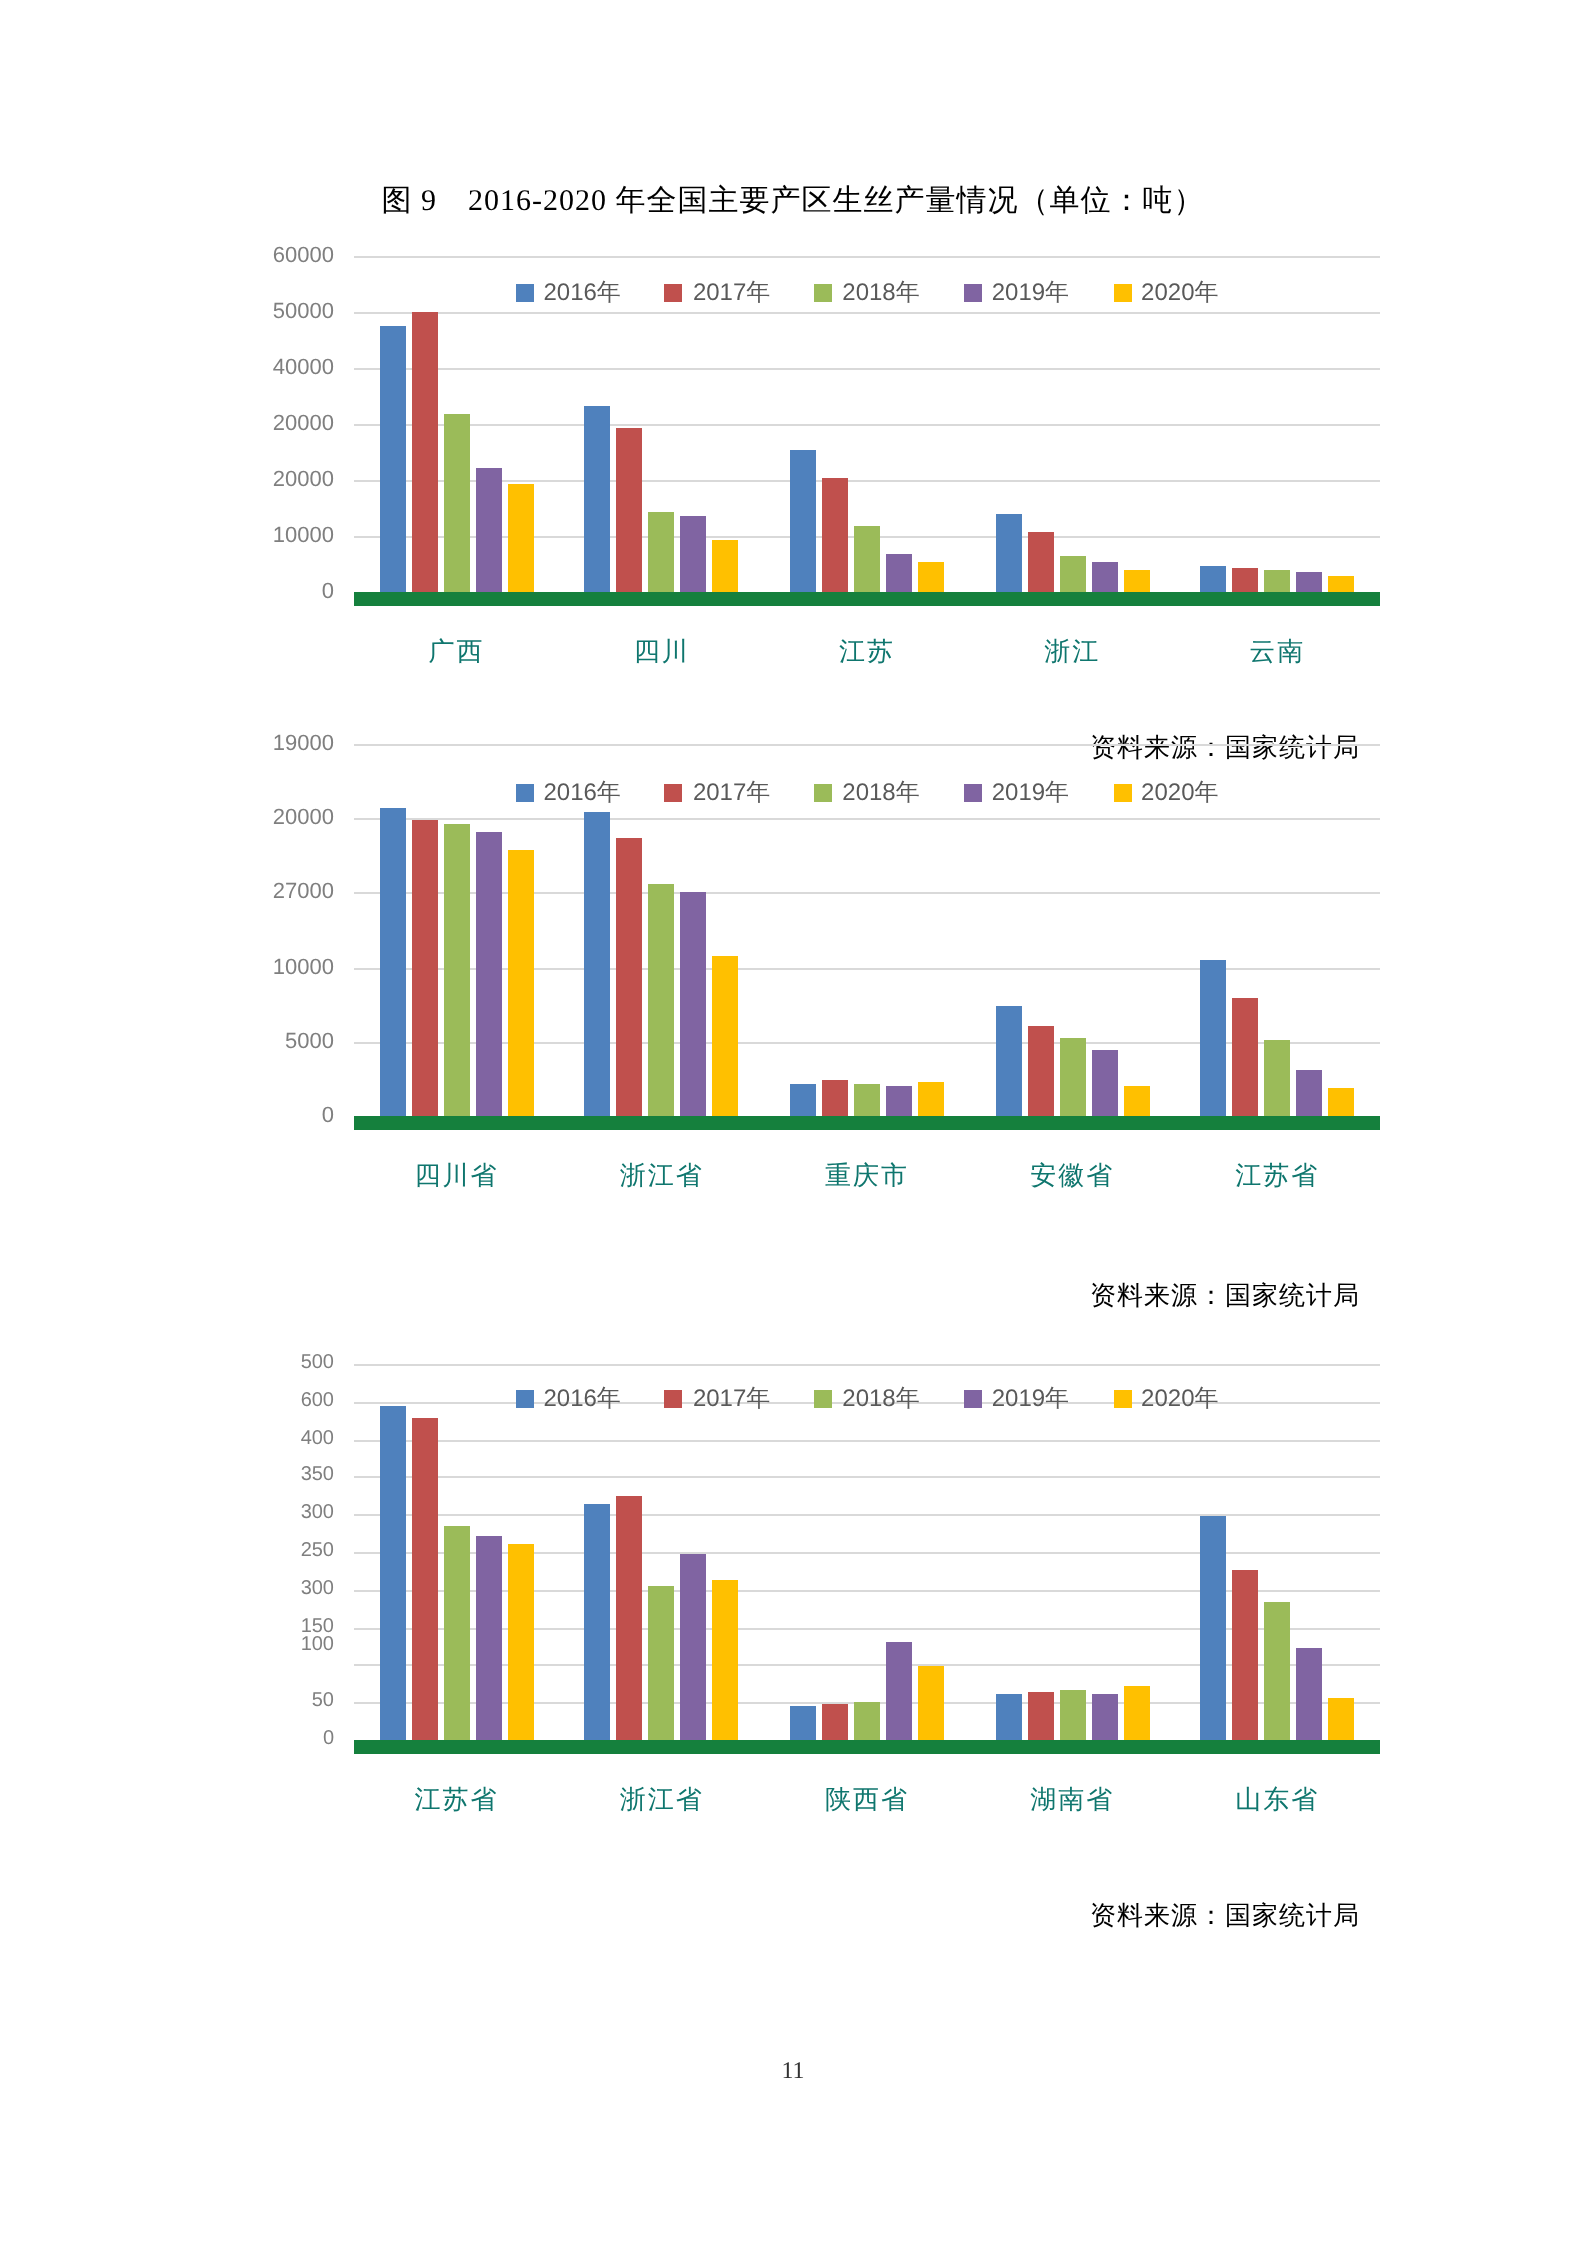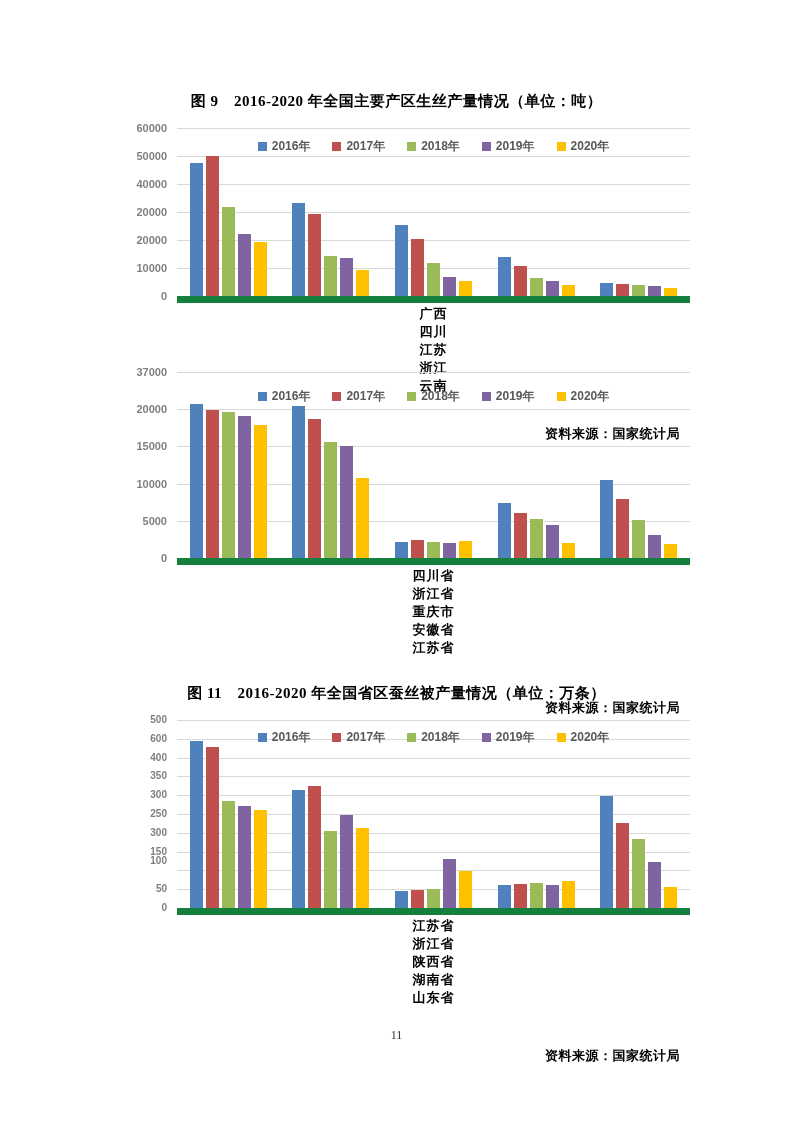--- a/index.html
+++ b/index.html
@@ -2,21 +2,21 @@
 <html><head>
 <meta charset="utf-8">
 <style>
   html,body{margin:0;padding:0;}
   body{
     width:793px;height:1122px;background:#ffffff;
     font-family:"Liberation Serif","DejaVu Serif",serif;
     color:#000;
   }
   .page{position:relative;width:793px;height:1122px;background:#fff;overflow:hidden;}
-  .figure{position:absolute;left:0;width:793px;font-weight:bold;}
+  .figure{position:absolute;left:0;width:793px;}
   .fig-title{
     text-align:center;font-size:15px;line-height:22px;color:#000;
     letter-spacing:0.5px;margin-bottom:16px;
   }
   .chart{margin-left:115px;width:575px;}
   .chart-row{display:flex;align-items:flex-start;}
   .yaxis{
     position:relative;width:62px;flex:0 0 62px;
     font-family:"Liberation Sans","DejaVu Sans",sans-serif;
     font-size:11px;color:#7F7F7F;
@@ -33,22 +33,22 @@
   }
   .legend-item{display:flex;align-items:center;gap:5px;white-space:nowrap;}
   .swatch{width:9px;height:9px;display:inline-block;}
   .groups{
     position:absolute;left:0;right:0;top:0;bottom:0;
     display:flex;justify-content:space-around;align-items:flex-end;z-index:2;
   }
   .group{display:flex;align-items:flex-end;gap:3px;}
   .bar{width:13px;}
   .xlabels{
-    display:flex;justify-content:space-around;margin-top:2px;
-    font-size:13px;color:#000000;letter-spacing:1px;flex-direction:column;
+    display:flex;justify-content:space-around;margin-top:14px;
+    font-size:13px;color:#0f766e;letter-spacing:1px;
   }
   .xlabel{text-align:center;white-space:nowrap;}
   .source{
     text-align:right;padding-right:113px;font-size:13px;color:#000;
     letter-spacing:0.5px;
   }
   .page-number{
     position:absolute;top:1028px;left:0;width:793px;text-align:center;
     font-size:12px;color:#333;
   }
@@ -149,23 +149,23 @@
         </div>
       </div>
     </div>
     <div class="source" style="margin-top: 30px;">资料来源：国家统计局</div>
   </div>
 
   <div class="figure" style="top:372px">
     <div class="chart">
       <div class="chart-row">
         <div class="yaxis" style="height: 186px; font-size: 11px;">
-            <span class="ytick" style="top: -7px;">37000</span>
+            <span class="ytick" style="top: -7px;">19000</span>
             <span class="ytick" style="top: 30.2px;">20000</span>
-            <span class="ytick" style="top: 67.4px;">15000</span>
+            <span class="ytick" style="top: 67.4px;">27000</span>
             <span class="ytick" style="top: 104.6px;">10000</span>
             <span class="ytick" style="top: 141.8px;">5000</span>
             <span class="ytick" style="top: 179px;">0</span>
           </div>
         <div class="plot-col">
           <div class="plot" style="height: 186px;">
             <div class="legend" style="top: 18px;">
                 <span class="legend-item">
                   <span class="swatch" style="background: rgb(79, 129, 189);"></span>
                   <span>2016年</span>
@@ -237,21 +237,20 @@
               <div class="xlabel">安徽省</div>
               <div class="xlabel">江苏省</div>
             </div>
         </div>
       </div>
     </div>
     <div class="source" style="margin-top: 42px;">资料来源：国家统计局</div>
   </div>
 
   <div class="figure" style="top:682px">
-    <div class="fig-title">图 11　2016-2020 年全国省区蚕丝被产量情况（单位：万条）</div>
     <div class="chart">
       <div class="chart-row">
         <div class="yaxis" style="height: 188px; font-size: 10px;">
             <span class="ytick" style="top: -7px;">500</span>
             <span class="ytick" style="top: 11.8px;">600</span>
             <span class="ytick" style="top: 30.6px;">400</span>
             <span class="ytick" style="top: 49.4px;">350</span>
             <span class="ytick" style="top: 68.2px;">300</span>
             <span class="ytick" style="top: 87px;">250</span>
             <span class="ytick" style="top: 105.8px;">300</span>

